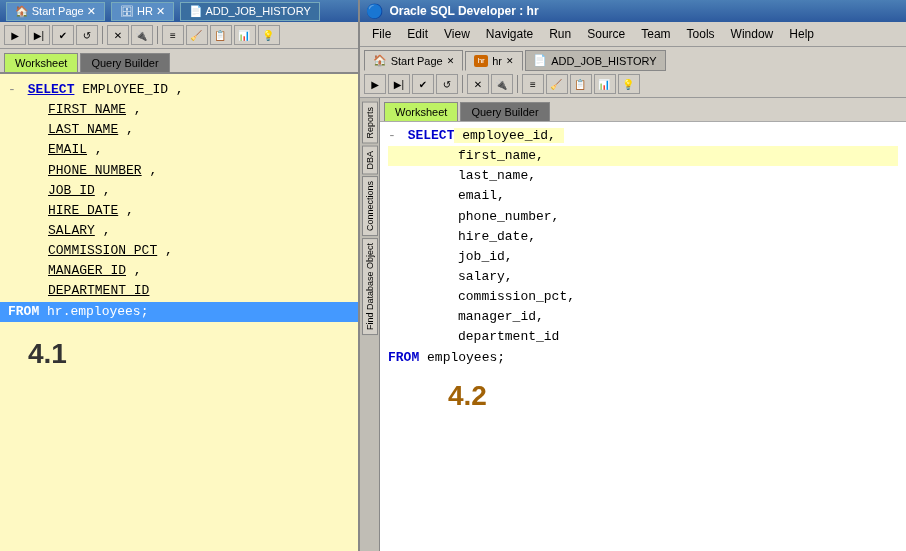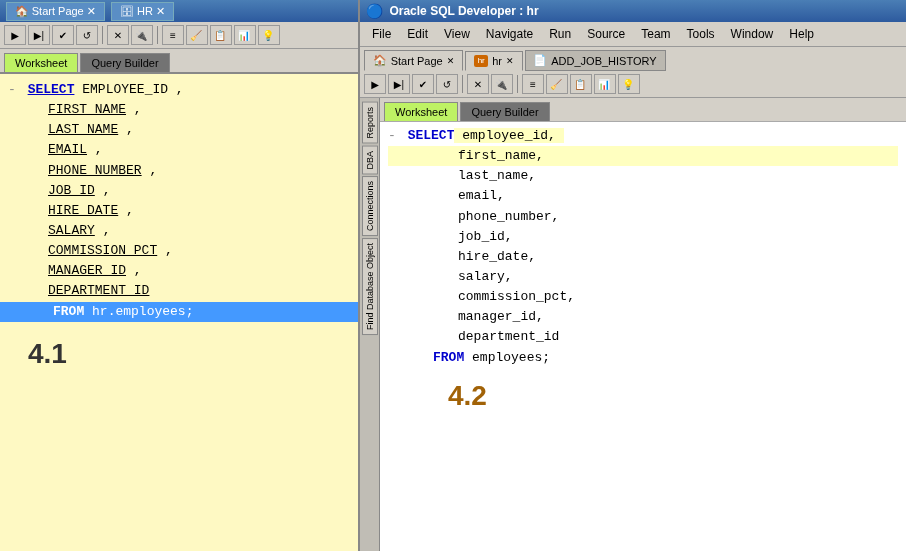--- a/index.html
+++ b/index.html
@@ -101,21 +101,21 @@
     }
 
     .sql-content {
       padding: 6px 8px;
       line-height: 1.55;
       font-family: 'Courier New', Courier, monospace;
       font-size: 13px;
     }
 
     .kw-select { color: #0000cc; font-weight: bold; }
-    .kw-from { color: #0000cc; font-weight: bold; margin-left: 45px; }
+    .kw-from { color: #0000cc; font-weight: bold; }
     .col-name { color: #000000; }
     .underline { text-decoration: underline; }
 
     
     .right-panel {
       flex: 1;
       display: flex;
       flex-direction: column;
       background: #d4d0c8;
     }
@@ -277,20 +277,23 @@
 <body>
 
 <div class="left-panel">
 
   <div class="title-bar-left">
     <span style="background:#5a8ec5;padding:2px 8px;border:1px solid #7ab;font-family:Arial,sans-serif;font-size:11px;">
       🏠 <span>Start Page</span> ✕
     </span>
     <span style="background:#5a8ec5;padding:2px 8px;border:1px solid #7ab;font-family:Arial,sans-serif;font-size:11px;">
       🗄 <span>HR</span> ✕
+    </span>
+    <span style="background:#3a6ea0;padding:2px 8px;border:1px solid #7ab;font-family:Arial,sans-serif;font-size:11px;">
+      📄 <span>ADD_JOB_HISTORY</span>
     </span>
   </div>
 
   <div class="toolbar-left">
     <button class="toolbar-btn">▶</button>
     <button class="toolbar-btn">▶|</button>
     <button class="toolbar-btn">✔</button>
     <button class="toolbar-btn">↺</button>
     <div class="toolbar-sep"></div>
     <button class="toolbar-btn">✕</button>
@@ -443,24 +446,24 @@
           <div style="padding-left:70px;">
             <span>last_name,</span>
           </div>
           <div style="padding-left:70px;">
             <span>email,</span>
           </div>
           <div style="padding-left:70px;">
             <span>phone_number,</span>
           </div>
           <div style="padding-left:70px;">
+            <span>hire_date,</span>
+          </div>
+          <div style="padding-left:70px;">
             <span>job_id,</span>
-          </div>
-          <div style="padding-left:70px;">
-            <span>hire_date,</span>
           </div>
           <div style="padding-left:70px;">
             <span>salary,</span>
           </div>
           <div style="padding-left:70px;">
             <span>commission_pct,</span>
           </div>
           <div style="padding-left:70px;">
             <span>manager_id,</span>
           </div>

